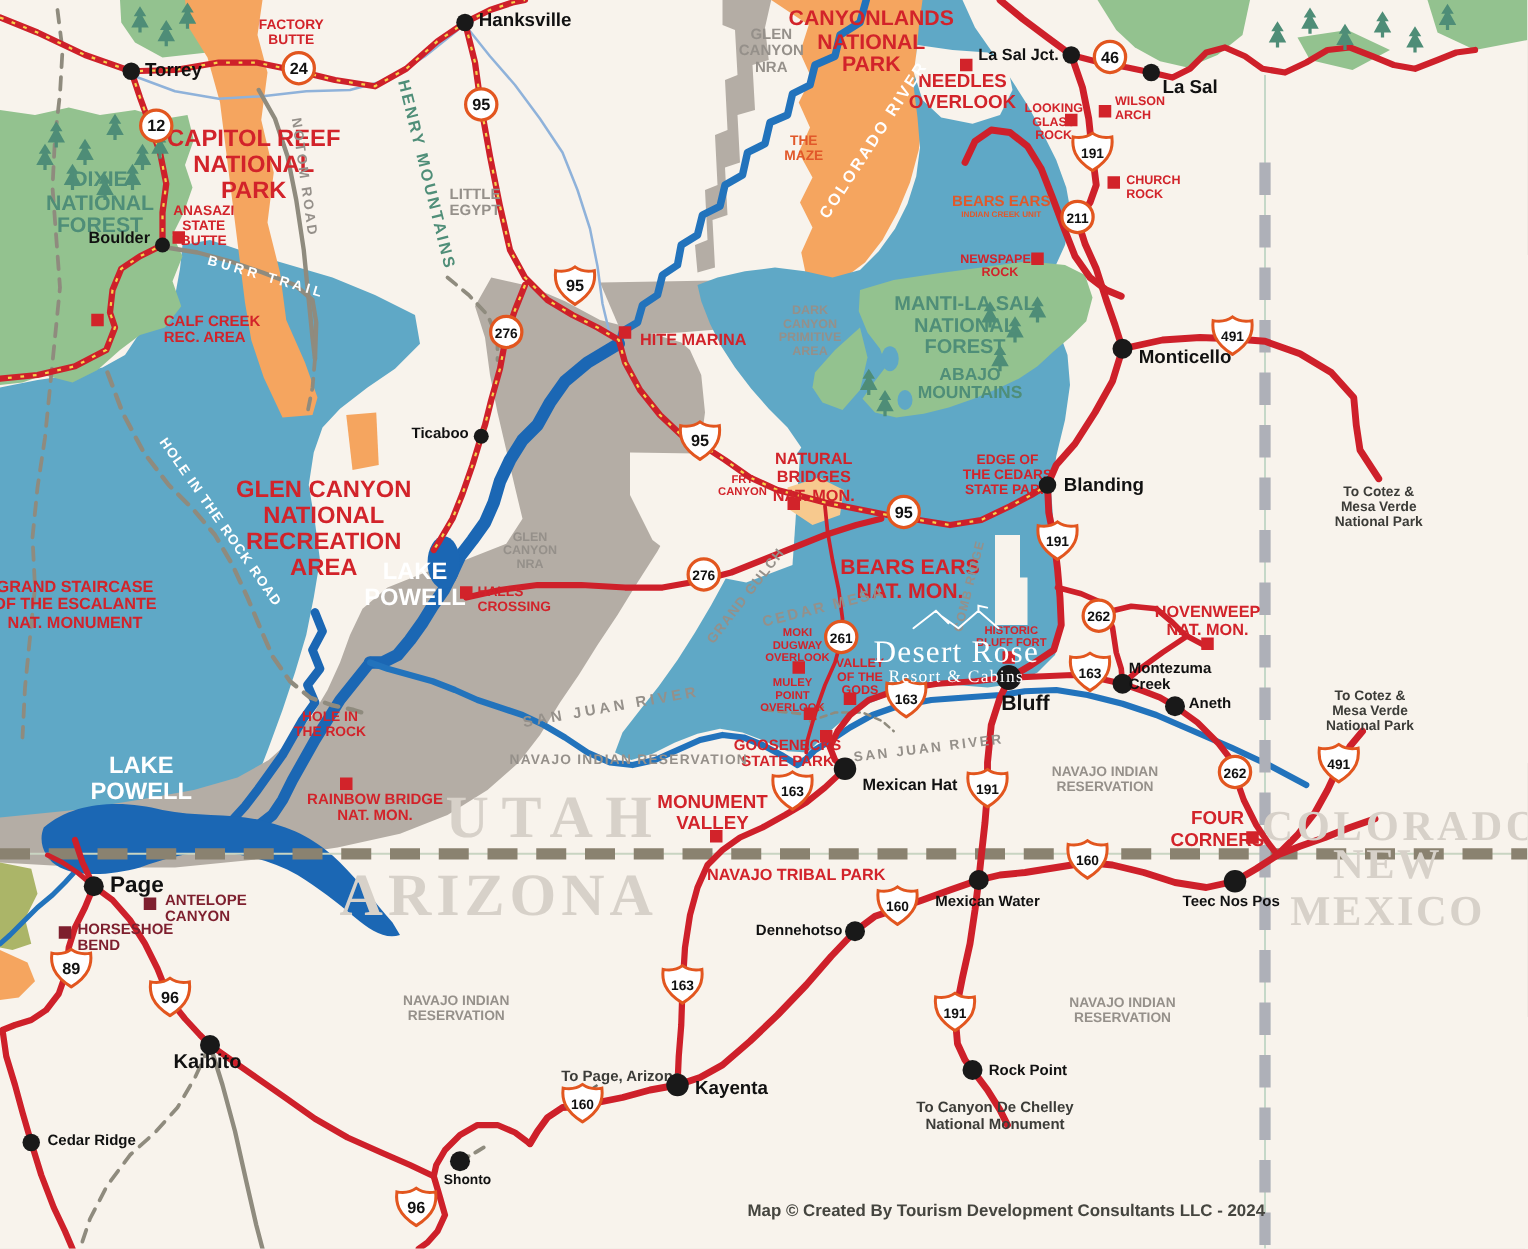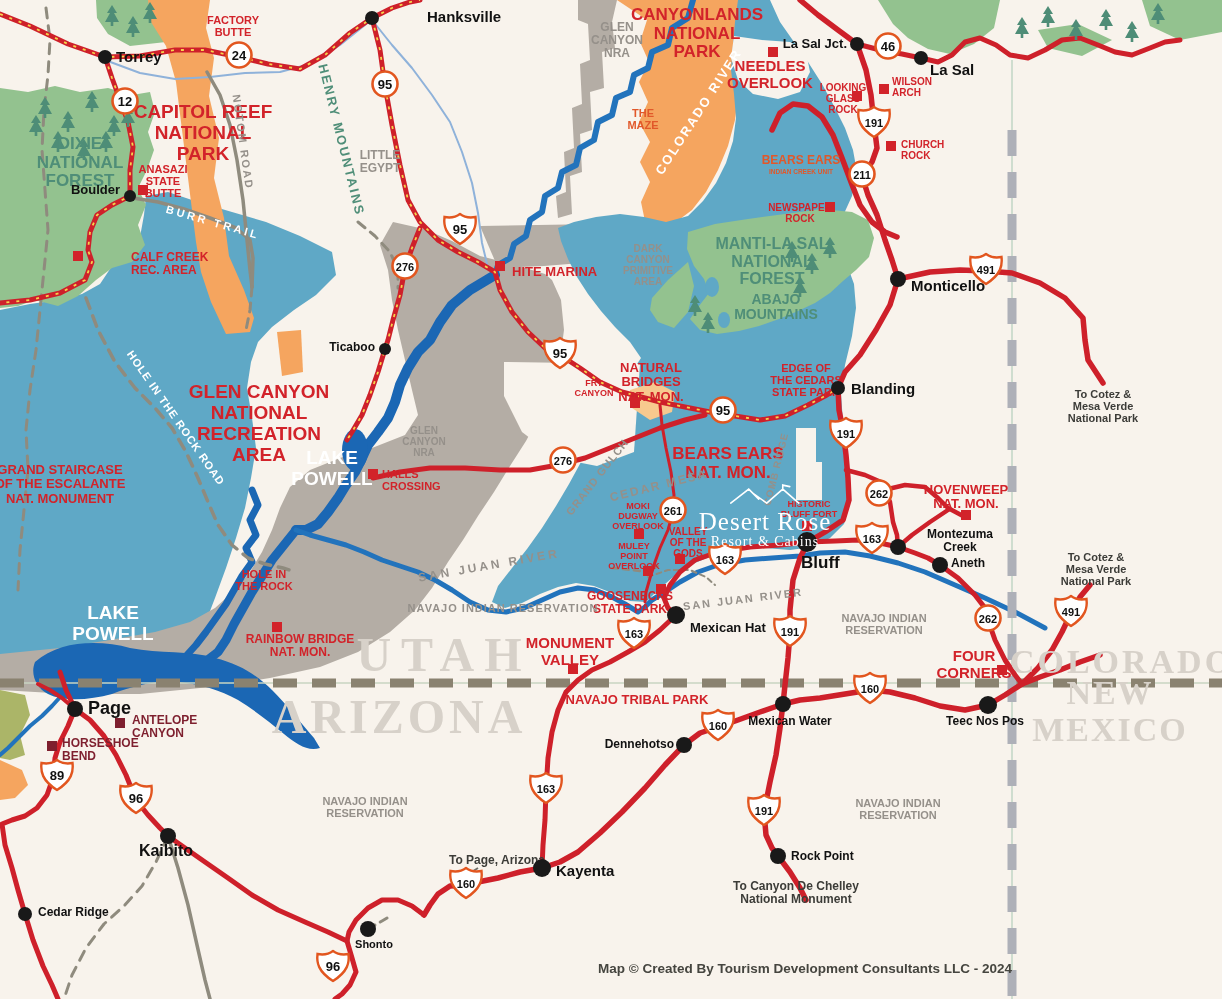--- a/index.html
+++ b/index.html
@@ -323,39 +323,39 @@
       <div class="sq" style="left: 661px; top: 589px; background: rgb(210, 35, 42);"></div>
       <div class="sq" style="left: 573px; top: 669px; background: rgb(210, 35, 42);"></div>
       <div class="sq" style="left: 1002px; top: 670px; background: rgb(210, 35, 42);"></div>
       <div class="sq" style="left: 277px; top: 627px; background: rgb(210, 35, 42);"></div>
       <div class="sq" style="left: 807px; top: 526px; background: rgb(210, 35, 42);"></div>
       <div class="sq" style="left: 120px; top: 723px; background: rgb(126, 31, 46);"></div>
       <div class="sq" style="left: 52px; top: 746px; background: rgb(126, 31, 46);"></div>
       <div class="town-dot" style="left: 105px; top: 57px; width: 14px; height: 14px;"></div>
       <div class="town-lb" style="left: 116px; top: 57px; font-size: 15px; transform: translate(0px, -50%); text-align: left;">Torrey</div>
       <div class="town-dot" style="left: 372px; top: 18px; width: 14px; height: 14px;"></div>
-      <div class="town-lb" style="left: 383px; top: 17px; font-size: 15px; transform: translate(0px, -50%); text-align: center; margin-left: 44px;">Hanksville</div>
+      <div class="town-lb" style="left: 383px; top: 17px; font-size: 15px; transform: translate(0px, -50%); text-align: center;">Hanksville</div>
       <div class="town-dot" style="left: 130px; top: 196px; width: 12px; height: 12px;"></div>
       <div class="town-lb" style="left: 120px; top: 190px; font-size: 13px; transform: translate(-100%, -50%); text-align: right;">Boulder</div>
       <div class="town-dot" style="left: 385px; top: 349px; width: 12px; height: 12px;"></div>
       <div class="town-lb" style="left: 375px; top: 347px; font-size: 12px; transform: translate(-100%, -50%); text-align: right;">Ticaboo</div>
       <div class="town-dot" style="left: 857px; top: 44px; width: 14px; height: 14px;"></div>
       <div class="town-lb" style="left: 847px; top: 44px; font-size: 13px; transform: translate(-100%, -50%); text-align: right;">La Sal Jct.</div>
       <div class="town-dot" style="left: 921px; top: 58px; width: 14px; height: 14px;"></div>
       <div class="town-lb" style="left: 930px; top: 70px; font-size: 15px; transform: translate(0px, -50%); text-align: left;">La Sal</div>
       <div class="town-dot" style="left: 898px; top: 279px; width: 16px; height: 16px;"></div>
       <div class="town-lb" style="left: 911px; top: 286px; font-size: 15px; transform: translate(0px, -50%); text-align: left;">Monticello</div>
       <div class="town-dot" style="left: 838px; top: 388px; width: 14px; height: 14px;"></div>
       <div class="town-lb" style="left: 851px; top: 389px; font-size: 15px; transform: translate(0px, -50%); text-align: left;">Blanding</div>
       <div class="town-dot" style="left: 807px; top: 542px; width: 20px; height: 20px;"></div>
       <div class="town-lb" style="left: 801px; top: 563px; font-size: 17px; transform: translate(0px, -50%); text-align: left;">Bluff</div>
       <div class="town-dot" style="left: 676px; top: 615px; width: 18px; height: 18px;"></div>
       <div class="town-lb" style="left: 690px; top: 628px; font-size: 13px; transform: translate(0px, -50%); text-align: left;">Mexican Hat</div>
       <div class="town-dot" style="left: 898px; top: 547px; width: 16px; height: 16px;"></div>
-      <div class="town-lb" style="left: 960px; top: 541px; font-size: 12px; transform: translate(-50%, -50%); text-align: center;">Montezuma
+      <div class="town-lb" style="left: 936px; top: 541px; font-size: 12px; transform: translate(-50%, -50%); ">Montezuma
 Creek</div>
       <div class="town-dot" style="left: 940px; top: 565px; width: 16px; height: 16px;"></div>
       <div class="town-lb" style="left: 951px; top: 563px; font-size: 12px; transform: translate(0px, -50%); text-align: left;">Aneth</div>
       <div class="town-dot" style="left: 988px; top: 705px; width: 18px; height: 18px;"></div>
       <div class="town-lb" style="left: 985px; top: 721px; font-size: 12px; transform: translate(-50%, -50%); text-align: center;">Teec Nos Pos</div>
       <div class="town-dot" style="left: 783px; top: 704px; width: 16px; height: 16px;"></div>
       <div class="town-lb" style="left: 790px; top: 721px; font-size: 12px; transform: translate(-50%, -50%); text-align: center;">Mexican Water</div>
       <div class="town-dot" style="left: 684px; top: 745px; width: 16px; height: 16px;"></div>
       <div class="town-lb" style="left: 674px; top: 744px; font-size: 12px; transform: translate(-100%, -50%); text-align: right;">Dennehotso</div>
       <div class="town-dot" style="left: 778px; top: 856px; width: 16px; height: 16px;"></div>

